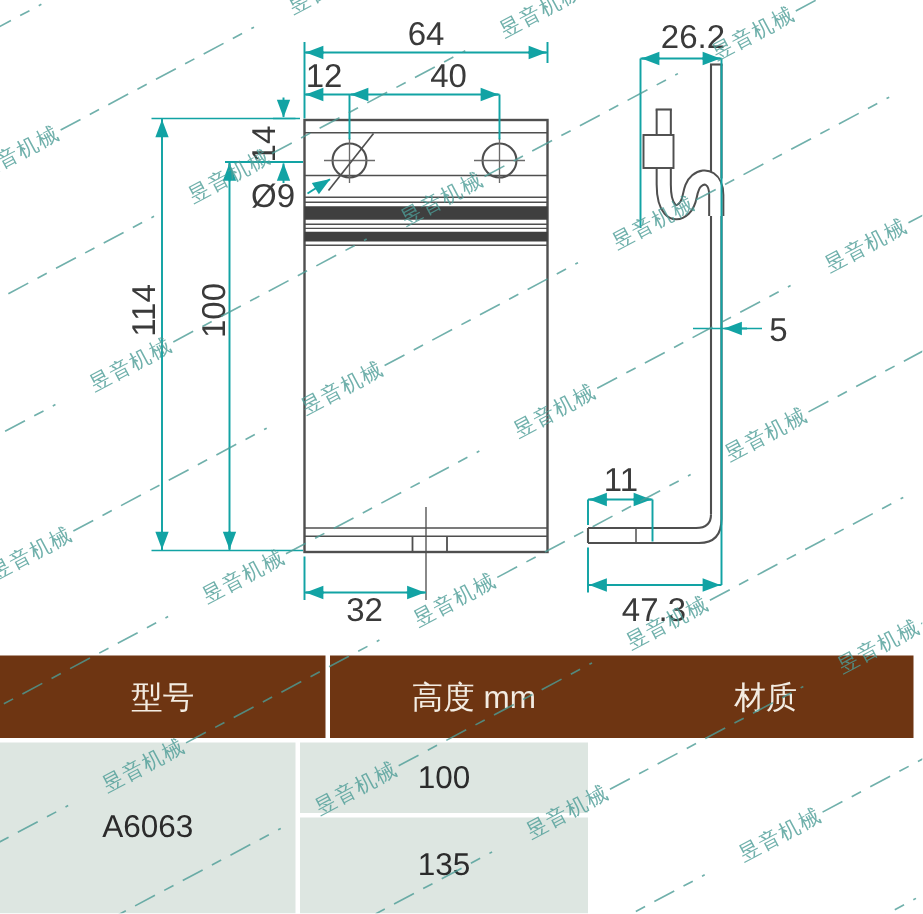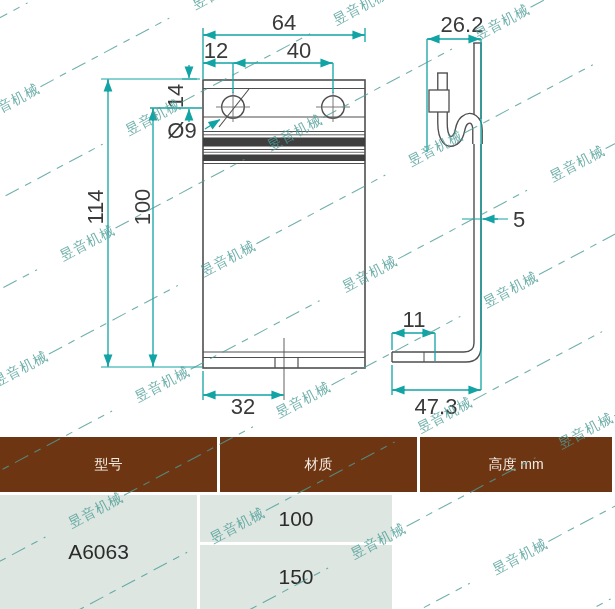--- a/index.html
+++ b/index.html
@@ -10,21 +10,21 @@
   svg text{font-family:"Liberation Sans", sans-serif;}
   .dim-label{fill:#3a3a3a;font-size:22px;}
   .drawing-svg{position:absolute;top:0;left:0;}
   .wm-layer{position:absolute;top:0;left:0;z-index:5;pointer-events:none;}
   .wm-layer text{fill:#4d9d97;font-size:14px;letter-spacing:1px;opacity:.8;}
   .wm-layer line{stroke:#4d9d97;stroke-width:1.1;stroke-dasharray:15 7 7 7;opacity:.8;}
   .spec-table{position:absolute;left:0;top:437px;width:615px;z-index:1;}
   .thead{display:flex;height:55px;}
   .tbody{display:flex;height:114px;margin-top:3px;}
   .hcell{
-    background:#6e3512;color:#f3ece2;font-size:14px;
+    background:#6e3512;color:#f3ece2;font-size:21px;
     display:flex;align-items:center;justify-content:center;
   }
   .bcell{
     background:#dde6e1;color:#2b2b2b;font-size:21px;
     display:flex;align-items:center;justify-content:center;
   }
   .c1{width:217px;margin-right:3px;flex:none;}
   .c2{width:197px;margin-right:3px;flex:none;}
   .c3{width:192px;flex:none;}
   .c3-stack{display:flex;flex-direction:column;background:#fff;}
@@ -154,28 +154,28 @@
     <text class="dim-label" x="462" y="32">26.2</text>
     <text class="dim-label" x="519" y="227">5</text>
     <text class="dim-label" x="414" y="327">11</text>
     <text class="dim-label" x="436" y="414">47.3</text>
   </g>
 </svg>
 
 <div class="spec-table">
   <div class="thead">
     <div class="hcell c1">型号</div>
+    <div class="hcell c3">高度 mm</div>
     <div class="hcell c2">材质</div>
-    <div class="hcell c3">高度 mm</div>
   </div>
   <div class="tbody">
     <div class="bcell c2">A6063</div>
     <div class="c3 c3-stack">
       <div class="bcell r1">100</div>
-      <div class="bcell r2">150</div>
+      <div class="bcell r2">135</div>
     </div>
   </div>
 </div>
 
 <svg class="wm-layer" width="615" height="609" viewBox="0 0 615 609">
   <g id="wm-group" transform="rotate(-28)">
       <text x="-420" y="-300">昱音机械</text>
       <line x1="-358" y1="-304.5" x2="-212" y2="-304.5"></line>
       <text x="-185" y="-300">昱音机械</text>
       <line x1="-123" y1="-304.5" x2="23" y2="-304.5"></line>

